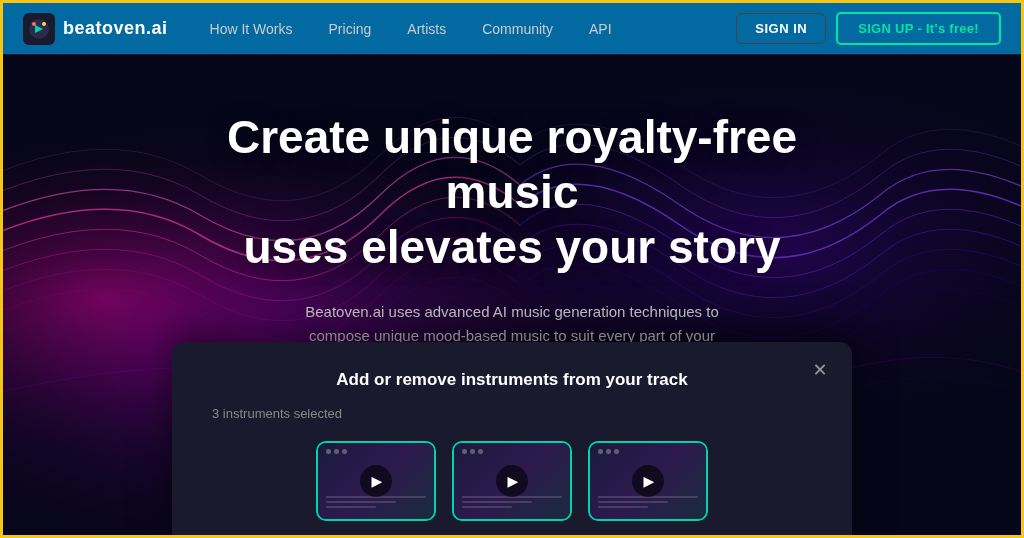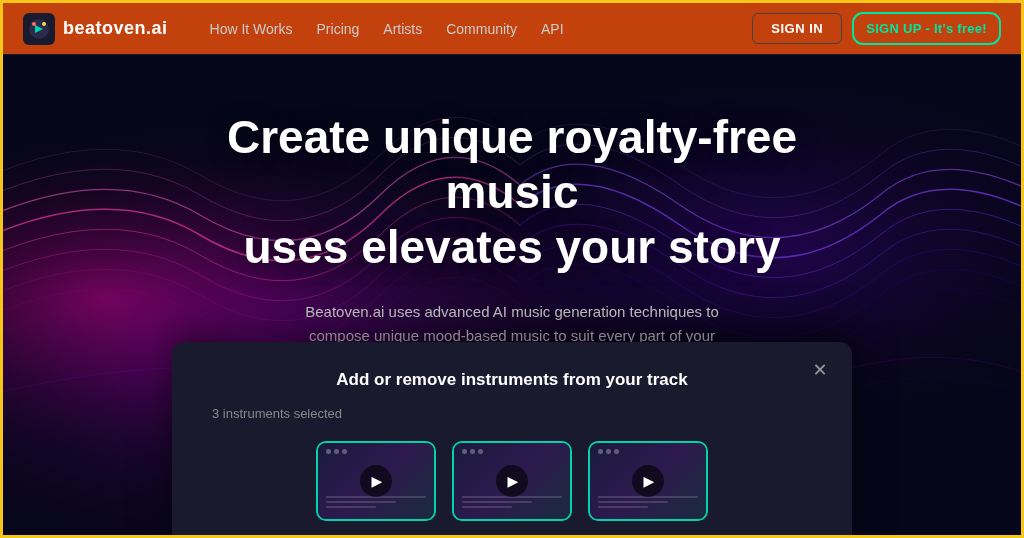--- a/index.html
+++ b/index.html
@@ -10,21 +10,21 @@
       overflow: hidden;
       font-family: 'Segoe UI', Arial, sans-serif;
       background: #0a0a1a;
       border: 3px solid #f5c518;
     }
 
     
     .navbar {
       display: flex;
       align-items: center;
-      background: #c2410c;
+      background: #0369a1;
       height: 52px;
       padding: 0 20px;
       border-bottom: 1px solid #1a1a2e;
       position: relative;
       z-index: 10;
     }
 
     .logo-area {
       display: flex;
       align-items: center;
@@ -50,21 +50,21 @@
     .logo-text {
       color: #ffffff;
       font-size: 18px;
       font-weight: 600;
       letter-spacing: 0.5px;
     }
 
     .nav-links {
       display: flex;
       align-items: center;
-      gap: 0;
+      gap: 12px;
       flex: 1;
     }
 
     .nav-link {
       color: #cccccc;
       font-size: 14px;
       padding: 6px 12px;
       cursor: pointer;
       border-radius: 4px;
       white-space: nowrap;
@@ -85,23 +85,23 @@
       border-radius: 6px;
       cursor: pointer;
       background: transparent;
       letter-spacing: 0.5px;
     }
 
     .btn-signup {
       color: #00e5a0;
       font-size: 13px;
       font-weight: 600;
-      padding: 7px 12px;
+      padding: 7px 20px;
       border: 2px solid #00e5a0;
-      border-radius: 11px;
+      border-radius: 5px;
       cursor: pointer;
       background: transparent;
       letter-spacing: 0.3px;
       white-space: nowrap;
     }
 
     
     .hero {
       position: relative;
       width: 100%;

